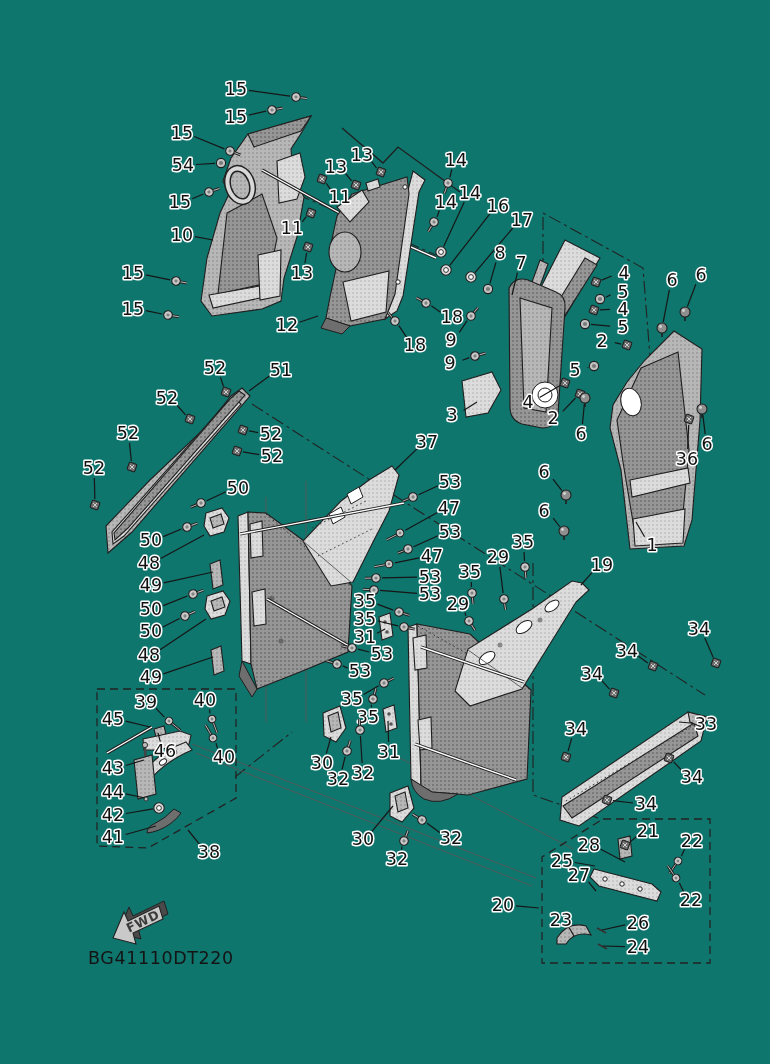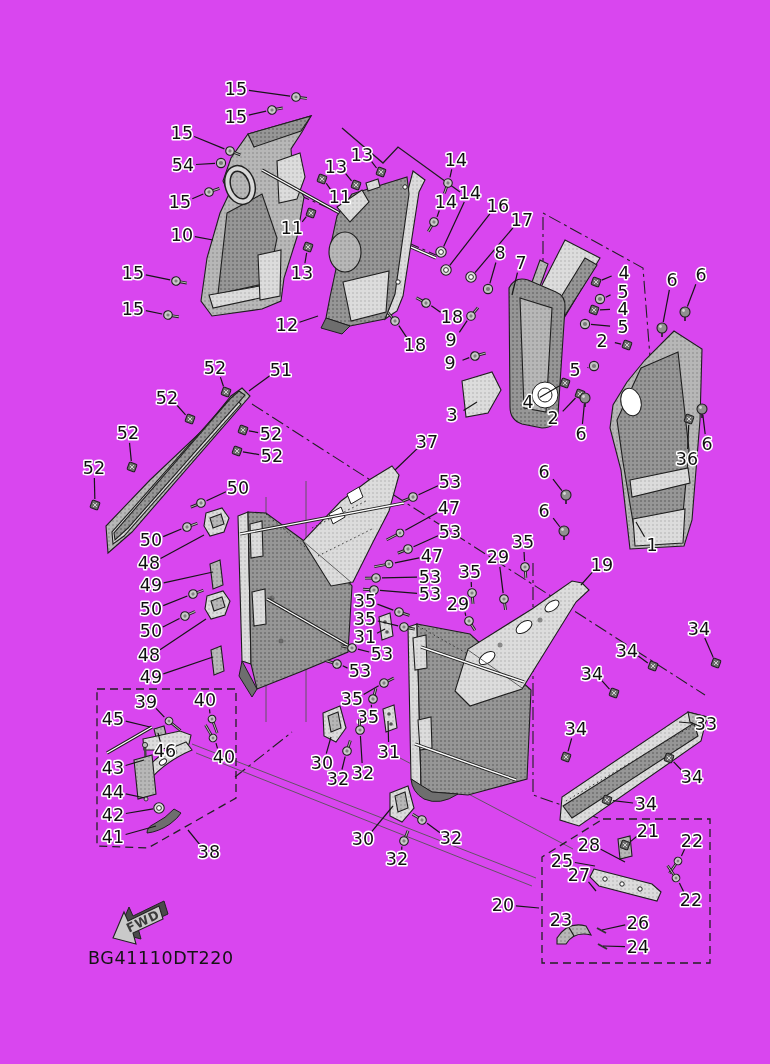--- a/index.html
+++ b/index.html
@@ -1,16 +1,16 @@
 <!DOCTYPE html>
 <html><head>
 <meta charset="utf-8">
 <style>
   html,body{margin:0;padding:0;background:#fff;}
-  .stage{position:relative;width:770px;height:1064px;background:#d946ef;overflow:hidden;
+  .stage{position:relative;width:770px;height:1064px;background:#0f766e;overflow:hidden;
          font-family:"DejaVu Sans",sans-serif;}
   svg{display:block;}
   .leader{stroke:#161616;stroke-width:1.2;fill:none;}
   .callout-num{font-family:"DejaVu Sans",sans-serif;font-size:17.5px;fill:#101010;
     text-anchor:middle;dominant-baseline:central;
     paint-order:stroke;stroke:#fff;stroke-width:3px;stroke-linejoin:round;}
   .htL{fill:url(#pL);stroke:#1f1f1f;stroke-width:1.1;}
   .htM{fill:url(#pM);stroke:#1f1f1f;stroke-width:1.1;}
   .htD{fill:url(#pD);stroke:#1f1f1f;stroke-width:1.1;}
   .solidD{fill:#6e6e6e;stroke:#1f1f1f;stroke-width:1;}

